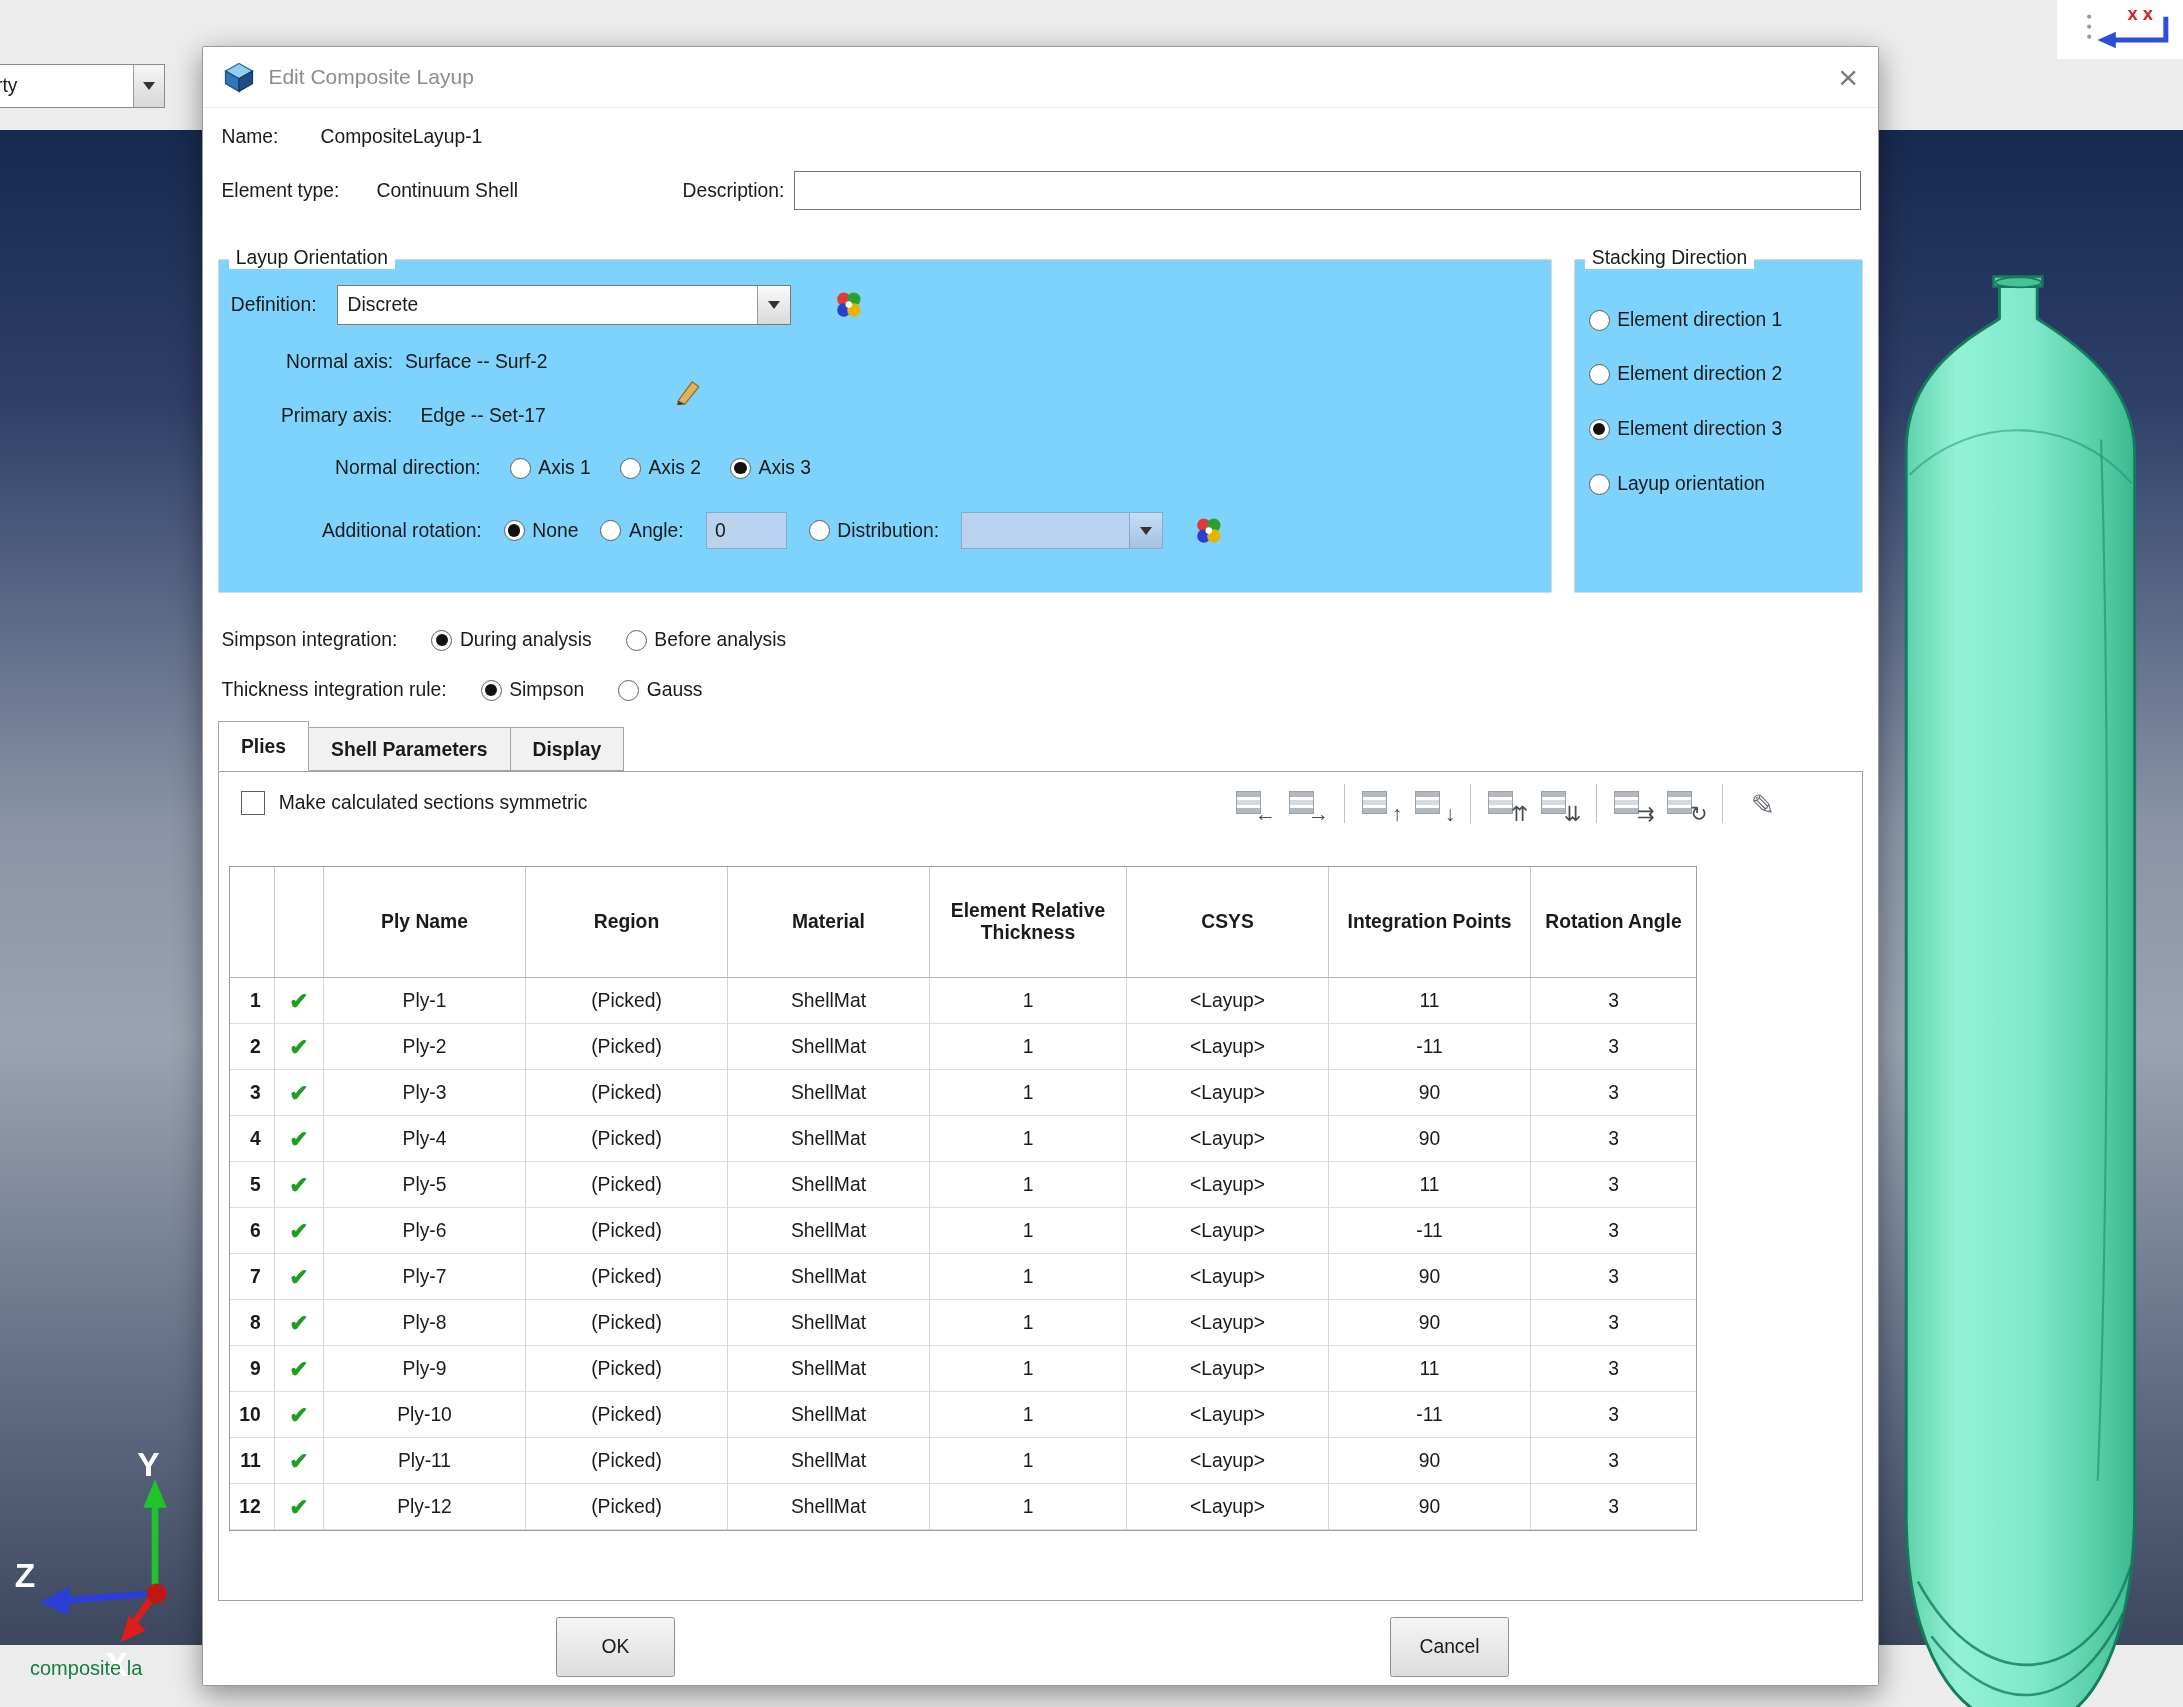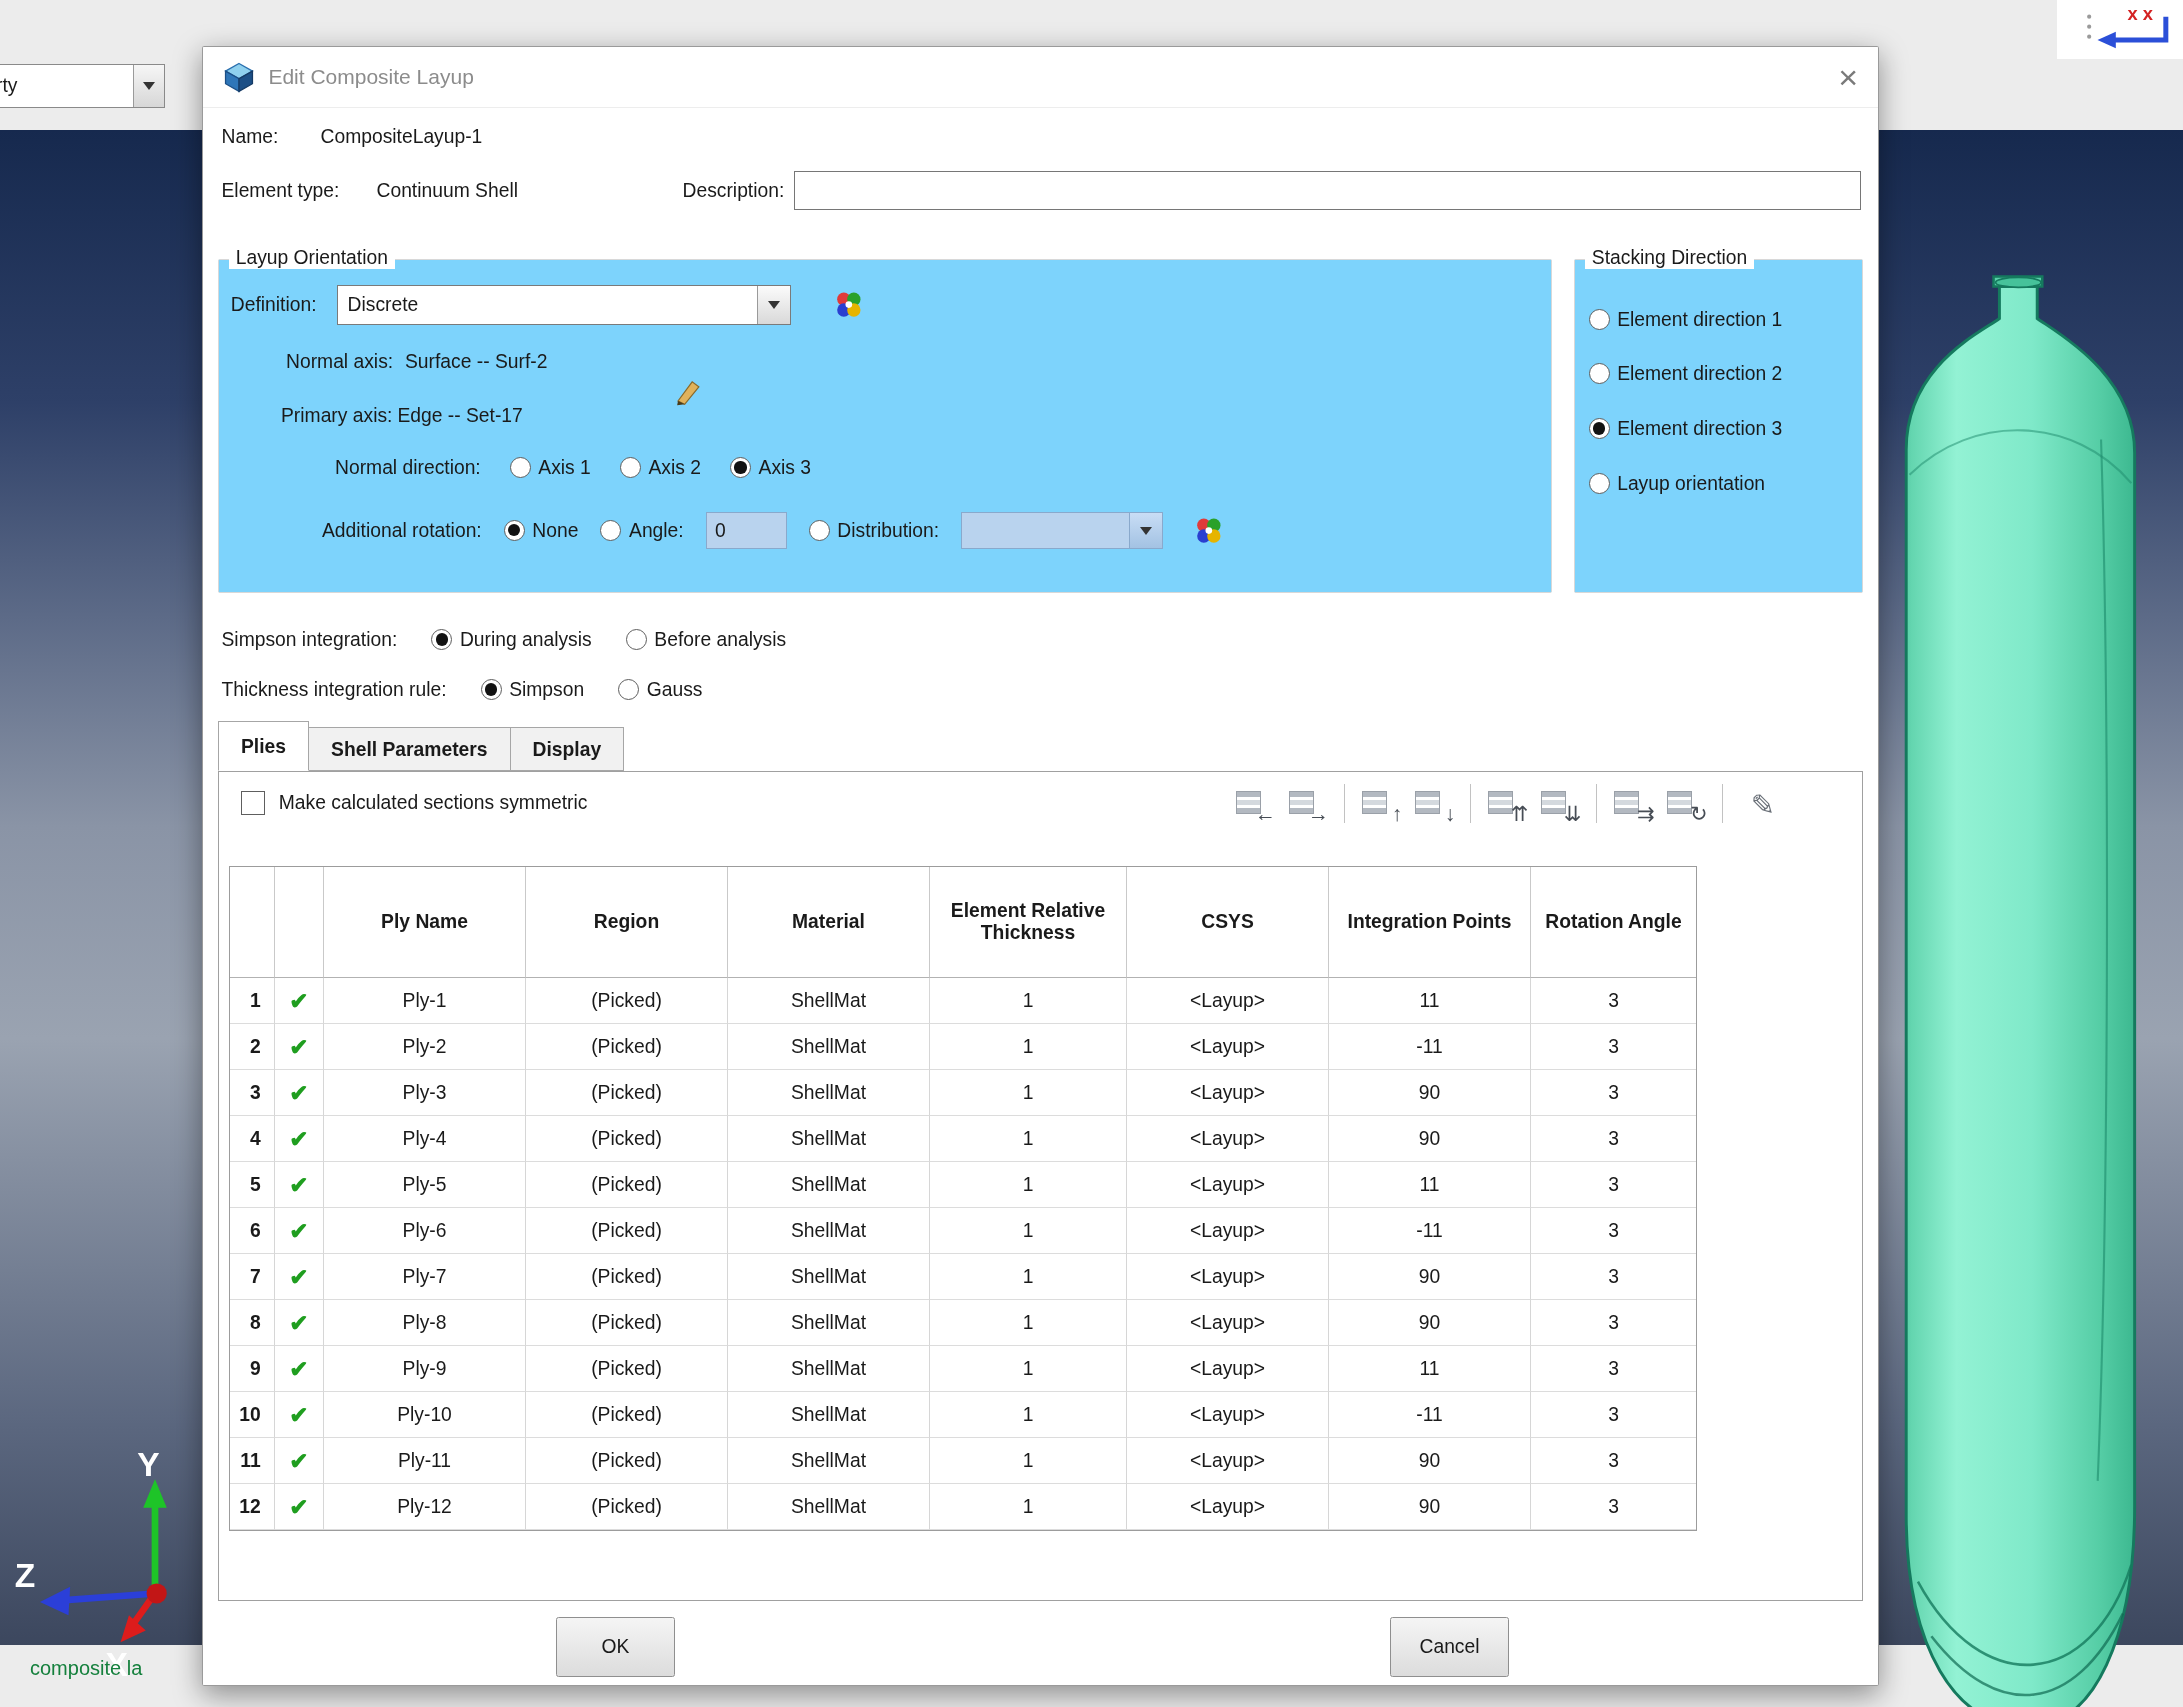--- a/index.html
+++ b/index.html
@@ -48,21 +48,21 @@
 
   .fs-row{position:absolute;left:15px;top:212px;width:1645px;display:flex;gap:22px}
   .fs{position:relative;border:0.8px solid #d8d8d8;border-radius:1.7px;height:334px;box-sizing:border-box;background:#7dd3fc}
   .fs-left{width:1335px}
   .fs-right{width:289px}
   .legend{position:absolute;top:-13.4px;left:10px;background:#fff;padding:0 6.7px;white-space:nowrap}
 
   .frow{position:absolute;display:flex;align-items:center}
 
   
-  .radio{display:inline-flex;gap:7.6px;white-space:nowrap}
+  .radio{display:inline-flex;align-items:center;gap:7.6px;white-space:nowrap}
   .rb{width:21px;height:21px;border-radius:50%;border:1.7px solid #5e5e5e;background:#fff;box-sizing:border-box;
     position:relative;flex:none}
   .radio.on .rb::after{content:"";position:absolute;left:3.4px;top:3.4px;right:3.4px;bottom:3.4px;border-radius:50%;background:#121212}
   .checkbox{width:24.4px;height:24.4px;border:1.7px solid #5e5e5e;background:#fff;box-sizing:border-box;flex:none}
 
   
   .select{position:relative;background:#fff;border:0.8px solid #7a7a7a;height:40px;display:flex;align-items:center;
     padding:0 40px 0 10px;box-sizing:border-box}
   .select .sel-btn{position:absolute;right:0;top:0;width:32px;height:100%;background:linear-gradient(#fbfbfb,#d9d9d9);
     border-left:0.8px solid #9a9a9a;display:flex;align-items:center;justify-content:center}
@@ -213,21 +213,21 @@
               <circle cx="25" cy="24" r="8" fill="#e6b400"></circle>
             <circle cx="19" cy="17.5" r="4" fill="#ffffff"></circle>
           </svg>
         </div>
 
         <div class="frow" style="left:67px;top:91px;gap:11.8px">
           <span class="lbl">Normal axis:</span>
           <span class="val">Surface -- Surf-2</span>
         </div>
 
-        <div class="frow" style="left:62px;top:145px;gap:5px">
+        <div class="frow" style="left:62px;top:145px;gap:28px">
           <span class="lbl">Primary axis:</span>
           <span class="val">Edge -- Set-17</span>
         </div>
 
         <svg width="30" height="30" viewBox="0 0 36 36" style="position:absolute;left:454px;top:116px">
           <polygon points="6,30 23,7 31,13 14,34" fill="#e0b25c" stroke="#8a6a2a" stroke-width="1.5"></polygon>
           <polygon points="6,30 14,34 5,35" fill="#4a3a18"></polygon>
         </svg>
 
         <div class="frow" style="left:116px;top:197px;gap:29px">

